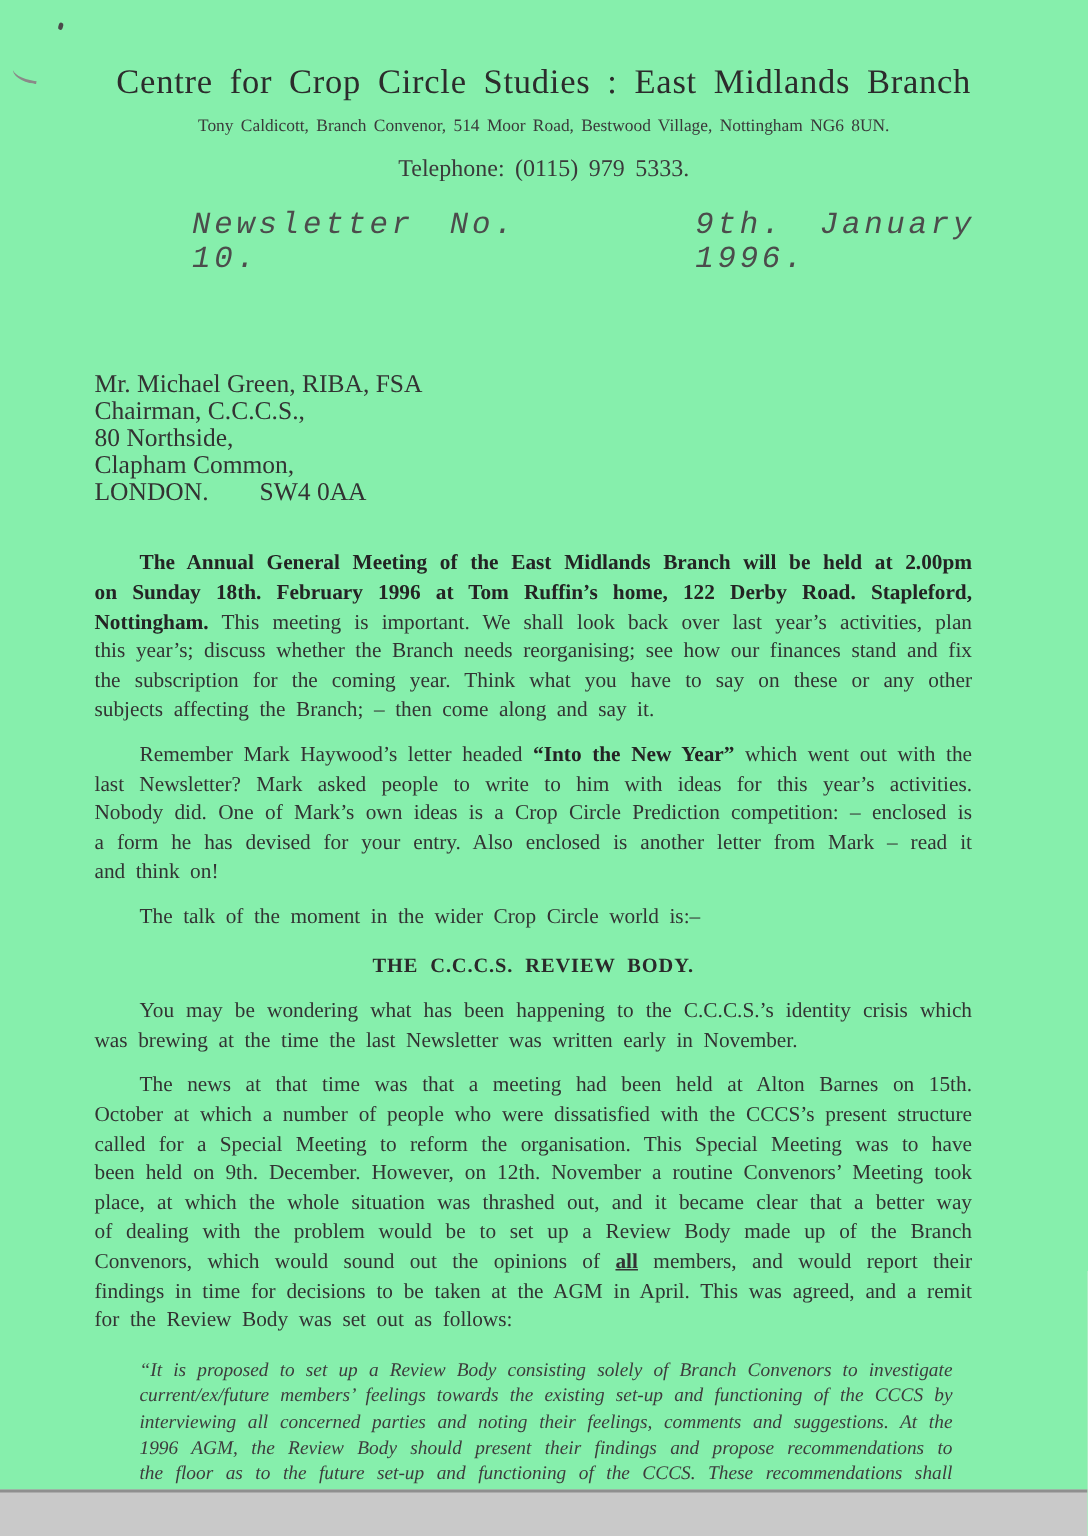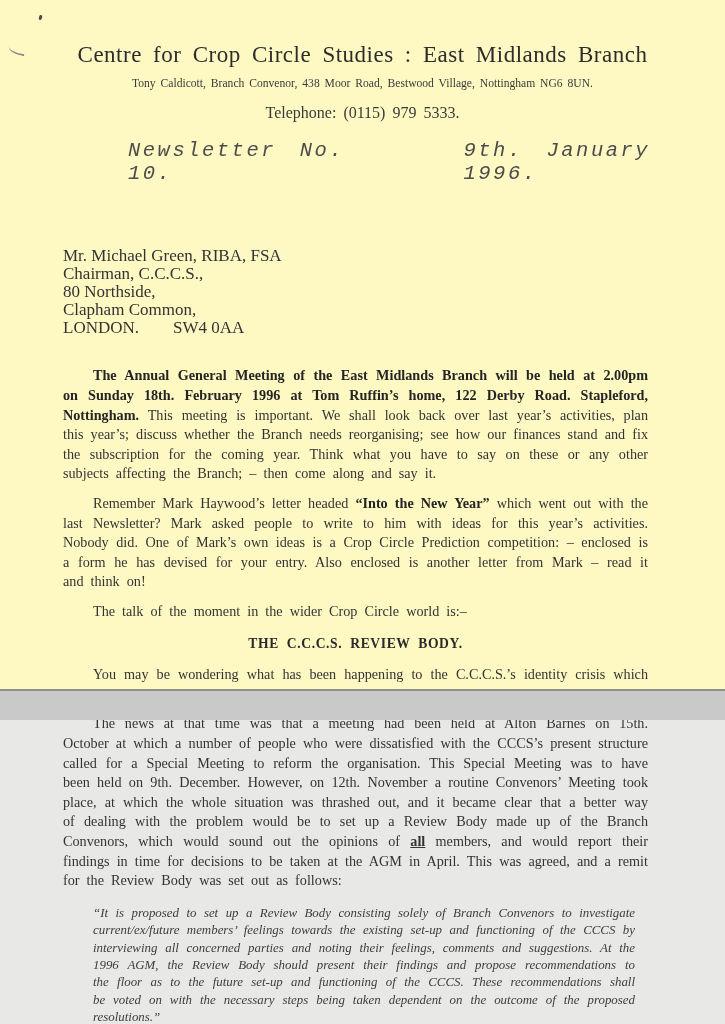--- a/index.html
+++ b/index.html
@@ -9,22 +9,22 @@
   body {
     width: 725px;
     height: 1024px;
     background: #e8e8e6;
     font-family: "Liberation Serif", serif;
     overflow: hidden;
   }
   .scan {
     position: relative;
     width: 725px;
-    height: 720px;
-    background: #fef9c3;
+    height: 1024px;
+    background: #86efac;
   }
   
   .scanner-strip {
     position: absolute;
     left: 0;
     bottom: 0;
     width: 725px;
     height: 29px;
     background: #c9c9c9;
     border-top: 2px solid #8f8f8f;
@@ -156,21 +156,21 @@
 
 <div class="scan">
 
   <span class="artifact-dot"></span>
   <span class="artifact-pen"></span>
 
   <div class="content">
 
     <div class="letterhead">
       <div class="letterhead-title">Centre for Crop Circle Studies : East Midlands Branch</div>
-      <div class="letterhead-address">Tony Caldicott, Branch Convenor, 438 Moor Road, Bestwood Village, Nottingham NG6 8UN.</div>
+      <div class="letterhead-address">Tony Caldicott, Branch Convenor, 514 Moor Road, Bestwood Village, Nottingham NG6 8UN.</div>
       <div class="letterhead-phone">Telephone:  (0115)  979  5333.</div>
     </div>
 
     <div class="newsletter-line">
       <span class="nl-left">Newsletter  No.  10.</span>
       <span class="nl-right">9th.  January  1996.</span>
     </div>
 
     <div class="recipient">
       <div>Mr. Michael Green, RIBA, FSA</div>

